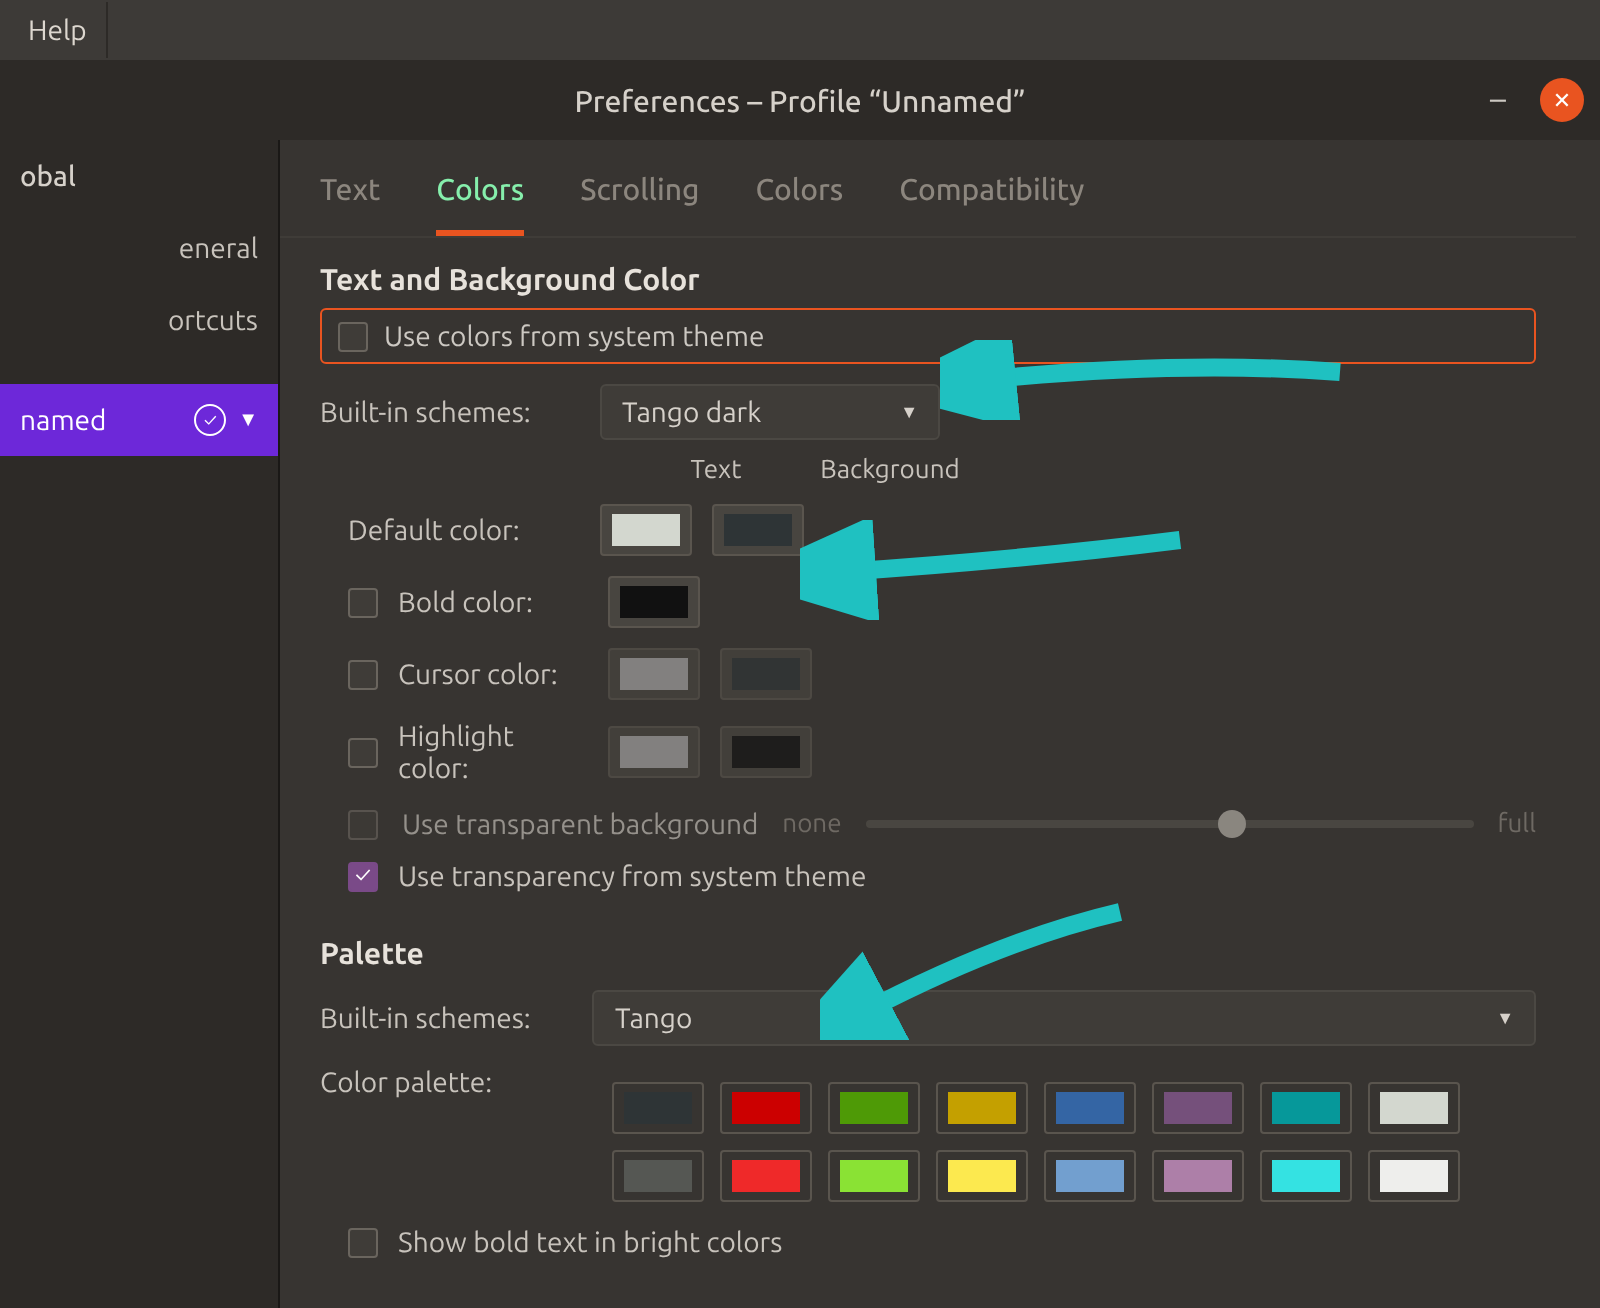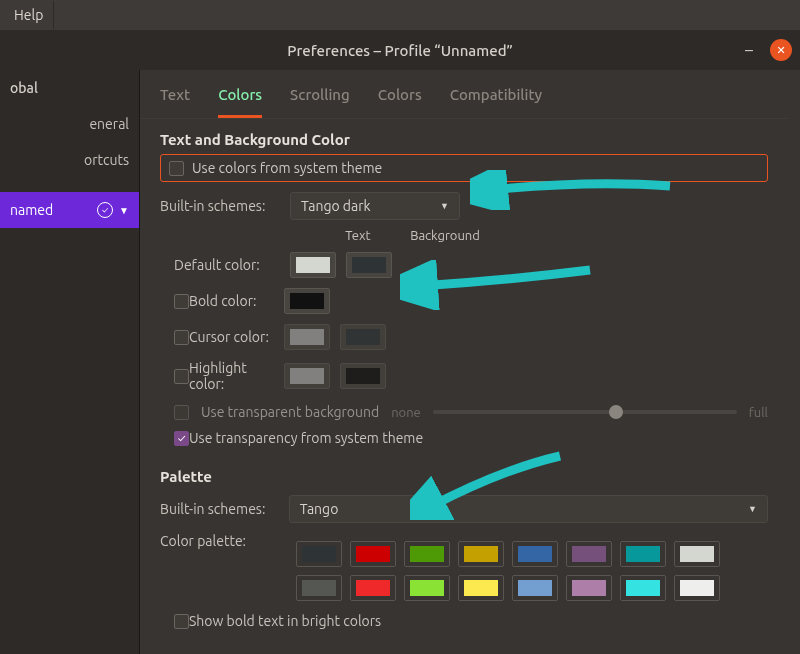--- a/index.html
+++ b/index.html
@@ -139,20 +139,21 @@
     border: 1.5px solid #e95420;
     border-radius: 3px;
     padding: 5px 8px;
     display: flex;
     align-items: center;
     gap: 8px;
   }
   .row {
     display: flex;
     align-items: center;
+    gap: 10px;
     margin-top: 10px;
   }
   .label { color: #c8c3bc; min-width: 0; }
   .label.col1 { width: 130px; }
   .indent { padding-left: 14px; }
   .dropdown {
     background: #3f3c38;
     border: 1px solid #4b4843;
     border-radius: 3px;
     padding: 5px 10px;

